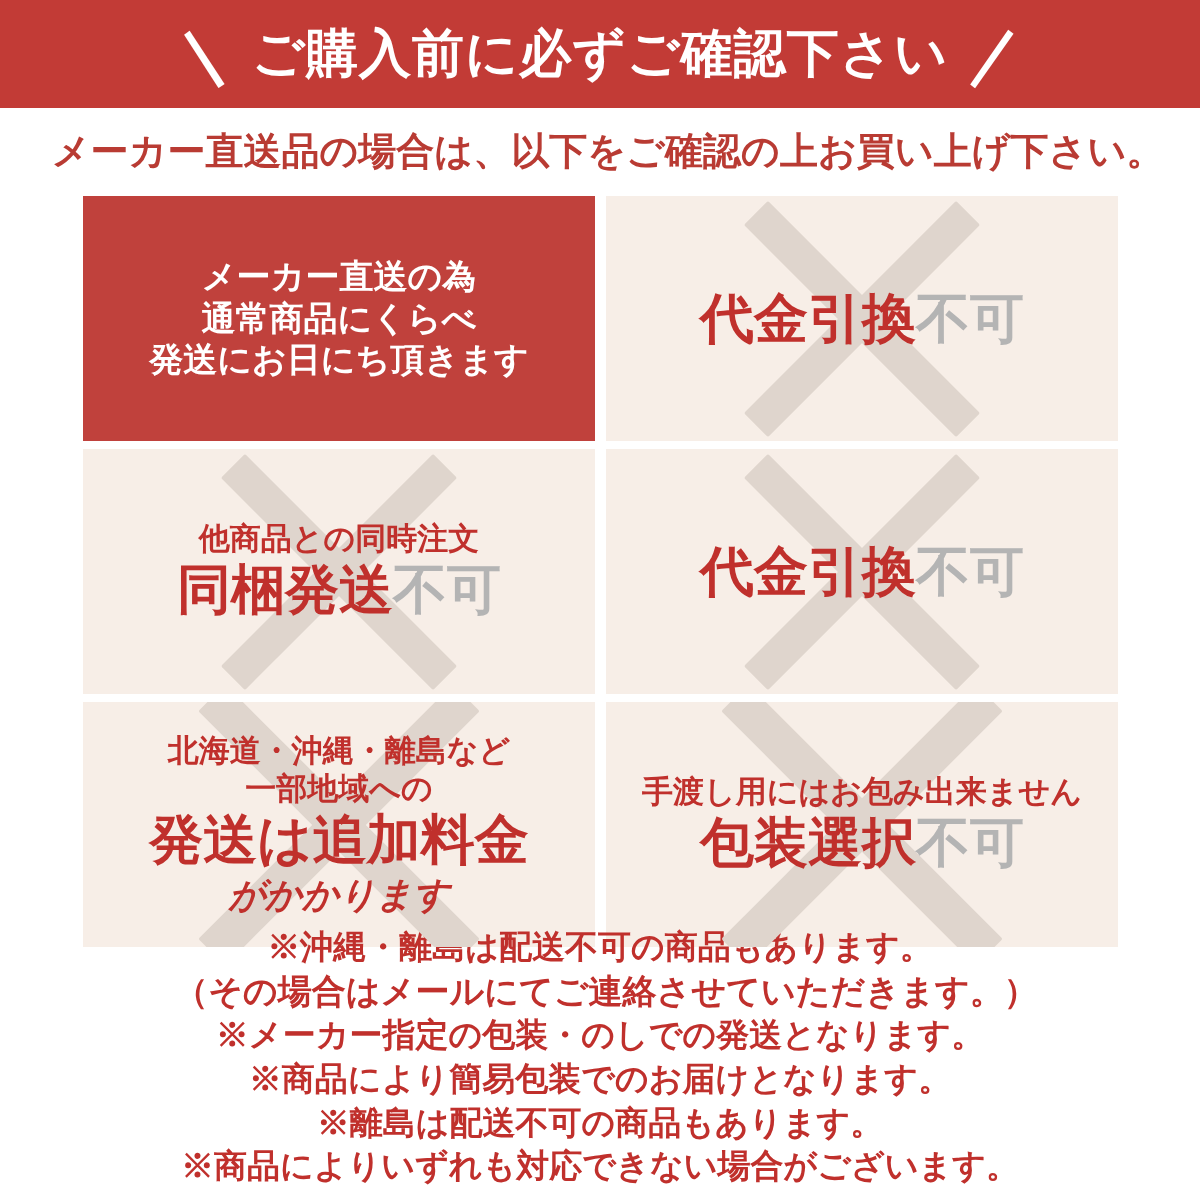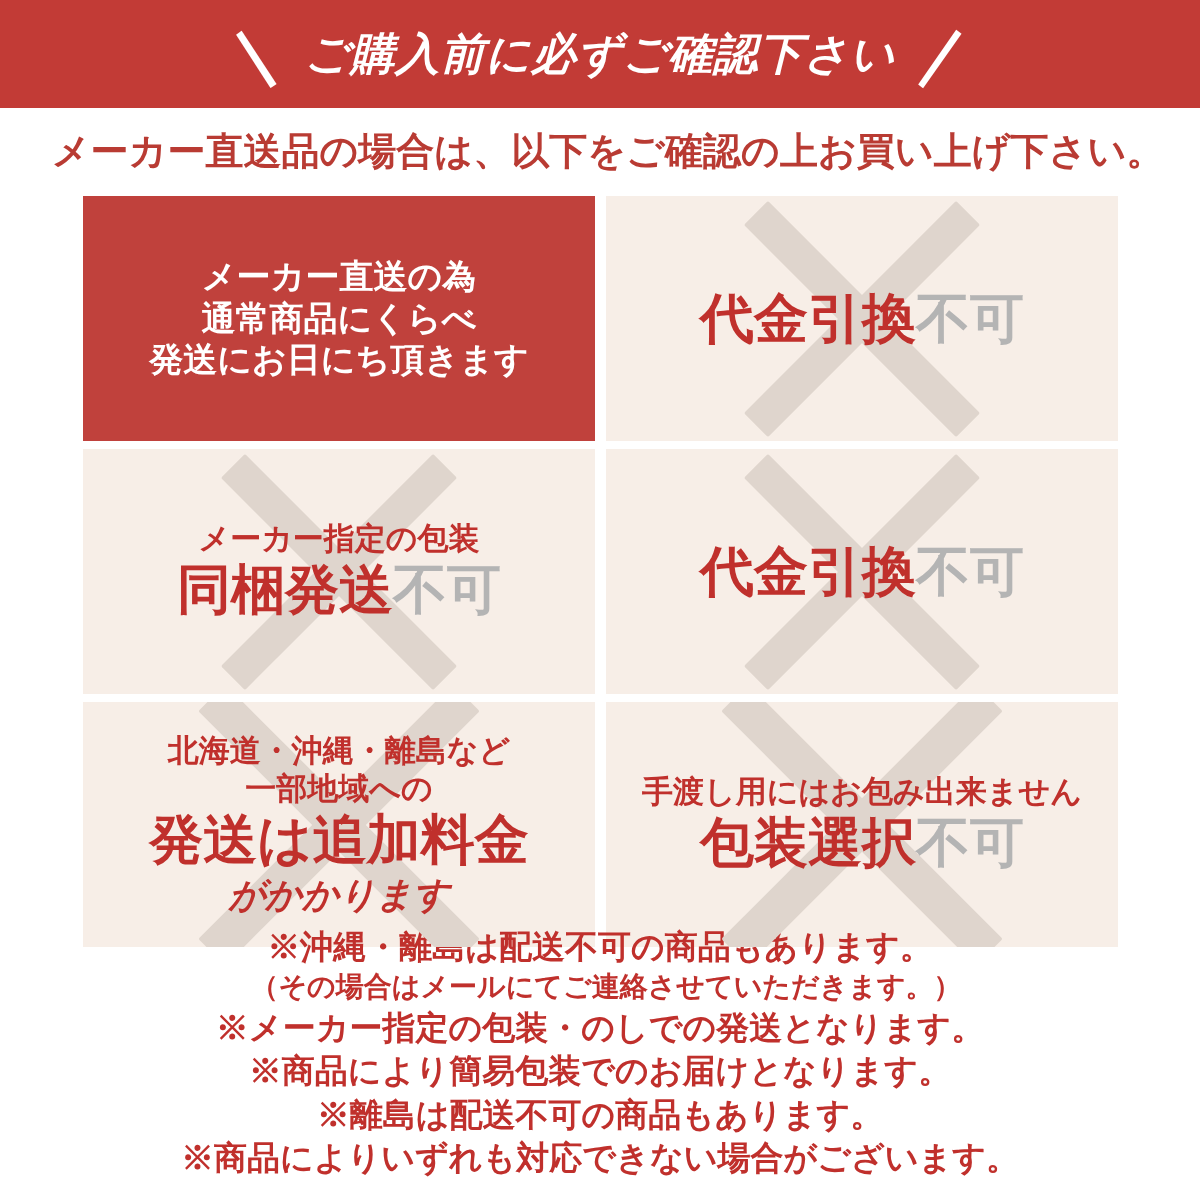--- a/index.html
+++ b/index.html
@@ -33,25 +33,24 @@
     align-items: center;
     justify-content: center;
   }
   .banner-inner {
     display: flex;
     align-items: center;
     gap: 14px;
   }
   .banner-title {
     color: #ffffff;
-    font-size: 44px;
+    font-size: 52px;
     font-weight: bold;
     letter-spacing: 1px;
     white-space: nowrap;
-    font-style: italic;
   }
   .slash {
     color: #ffffff;
     font-size: 64px;
     font-weight: bold;
     line-height: 1;
     display: inline-block;
   }
   .slash.left { transform: skewX(-12deg); }
   .slash.right { transform: skewX(12deg); }
@@ -145,21 +144,21 @@
     width: 1200px;
     text-align: center;
     color: #c0302c;
   }
   .note {
     font-size: 33px;
     font-weight: bold;
     line-height: 1.32;
     white-space: nowrap;
   }
-  .note.paren { font-size: 28px; padding-left: 12px; }
+  .note.paren { font-size: 34px; padding-left: 12px; }
 </style>
 </head>
 <body>
 
 <div class="page">
 
   <div class="banner">
     <div class="banner-inner">
       <span class="slash left">＼</span>
       <span class="banner-title">ご購入前に必ずご確認下さい</span>
@@ -185,21 +184,21 @@
       <div class="line xl">
         <span>代金引換</span><span class="gray">不可</span>
       </div>
     </div>
 
     <div class="cell">
       <div class="xmark">
           <span class="a"></span>
           <span class="b"></span>
         </div>
-      <div class="line sm">メーカー指定の包装</div>
+      <div class="line sm">他商品との同時注文</div>
       <div class="line xl">
         <span>同梱発送</span><span class="gray">不可</span>
       </div>
     </div>
 
     <div class="cell">
       <div class="xmark">
           <span class="a"></span>
           <span class="b"></span>
         </div>

